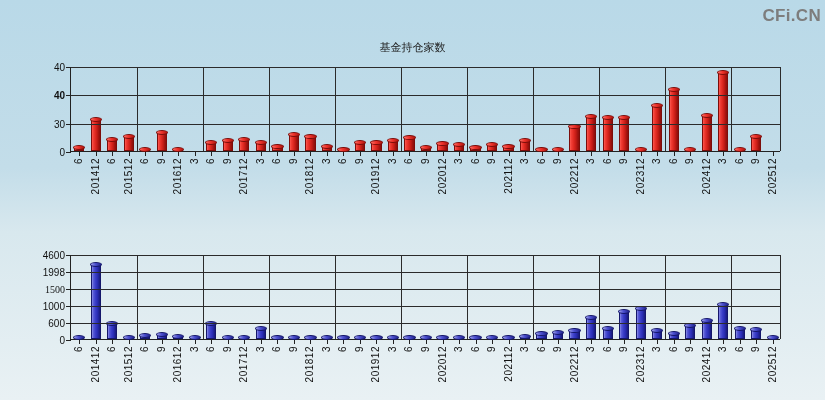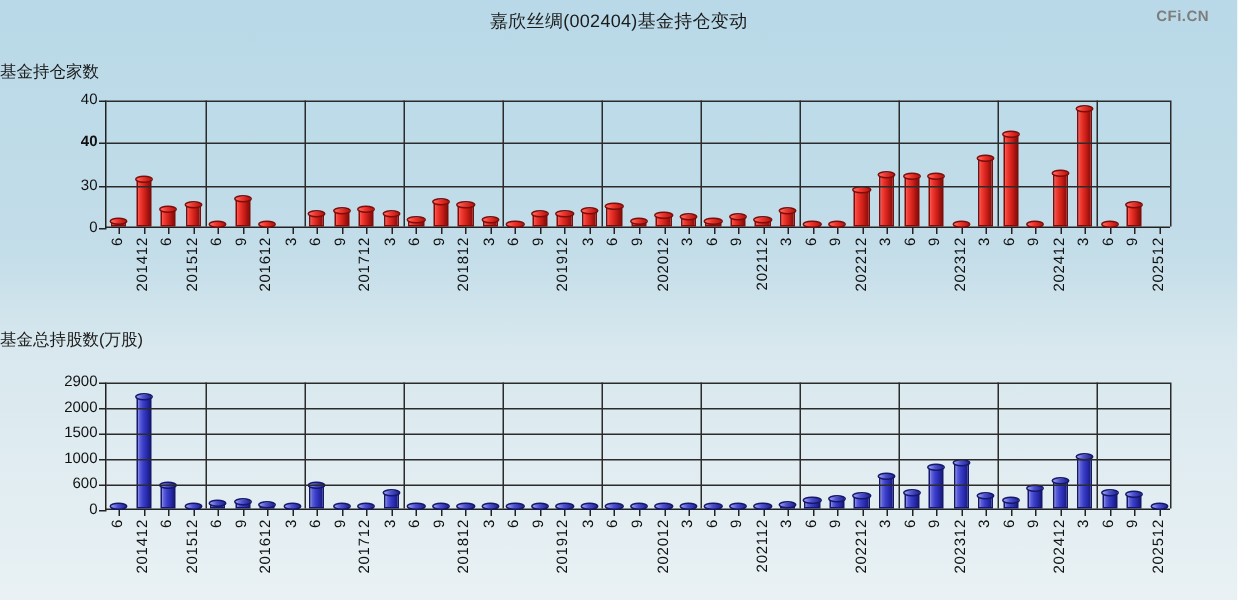--- a/index.html
+++ b/index.html
@@ -15,26 +15,26 @@
     background: linear-gradient(180deg, #b9d9e8 0%, #c3dde9 42%, #d8e8ee 58%, #e9f1f4 100%);
   }
   
   .main-title {
     position: absolute; left: 0; top: 6px; width: 825px;
     text-align: center;
     font-size: 12px; color: #1b1b1b; font-weight: 400;
     letter-spacing: .2px;
   }
   .watermark {
-    position: absolute; right: 19px; top: 6px;
-    font-size: 10px; color: #7d7d7d; font-weight: 700;
+    position: absolute; right: 4px; top: 6px;
+    font-size: 17px; color: #7d7d7d; font-weight: 700;
     letter-spacing: .3px;
   }
   .sub-title {
-    position: absolute; width: 825px; text-align: left;
+    position: absolute; width: 825px; text-align: center;
     font-size: 11px; color: #1b1b1b;
   }
   #sub1 { top: 40px; }
   #sub2 { top: 219px; }
 
   
   .panel { position: absolute; }
   #panel1 { left: 0; top: 58px;  width: 825px; height: 145px; }
   #panel2 { left: 0; top: 236px; width: 825px; height: 150px; }
 
@@ -101,25 +101,23 @@
     white-space: nowrap;
     letter-spacing: .5px;
   }
   .xlabel.short { }
 </style>
 </head>
 <body>
 
 <div id="app">
 
-  <div class="main-title">嘉欣丝绸(002404)基金持仓变动</div>
   <div class="watermark">CFi.CN</div>
 
   <div class="sub-title" id="sub1">基金持仓家数</div>
-  <div class="sub-title" id="sub2">基金总持股数(万股)</div>
 
   <div class="panel" id="panel1">
     <div class="plot" id="plot1">
       <div class="bars" id="bars1">
           <div class="bar red" style="left: 3.13721px; width: 10.2372px; height: 2.83333px;">
             <div class="body"></div>
             <div class="cap"></div>
           </div>
           <div class="bar red" style="left: 19.6488px; width: 10.2372px; height: 31.1667px;">
             <div class="body"></div>
@@ -573,27 +571,27 @@
         </div>
     <div class="ytick" style="top: 85px; left: -46px;">0</div>
         <div class="ytick-mark" style="top: 85px; left: -5px;"></div>
         <div class="gridline-h" style="top: 68px;"></div>
         <div class="ytick" style="top: 68px; left: -46px;">600</div>
         <div class="ytick-mark" style="top: 68px; left: -5px;"></div>
         <div class="gridline-h" style="top: 51px;"></div>
         <div class="ytick" style="top: 51px; left: -46px;">1000</div>
         <div class="ytick-mark" style="top: 51px; left: -5px;"></div>
         <div class="gridline-h" style="top: 34px;"></div>
-        <div class="ytick" style="top: 34px; left: -46px;">1500</div>
+        <div class="ytick" style="top: 34px; left: -46px; font-family: Liberation Serif, serif;">1500</div>
         <div class="ytick-mark" style="top: 34px; left: -5px;"></div>
         <div class="gridline-h" style="top: 17px;"></div>
-        <div class="ytick" style="top: 17px; left: -46px;">2000</div>
+        <div class="ytick" style="top: 17px; left: -46px;">1998</div>
         <div class="ytick-mark" style="top: 17px; left: -5px;"></div>
         <div class="gridline-h" style="top: 0px;"></div>
-        <div class="ytick" style="top: 0px; left: -46px;">2900</div>
+        <div class="ytick" style="top: 0px; left: -46px;">4600</div>
         <div class="ytick-mark" style="top: 0px; left: -5px;"></div>
         <div class="gridline-v" style="left: 66px;"></div>
         <div class="gridline-v" style="left: 132px;"></div>
         <div class="gridline-v" style="left: 198px;"></div>
         <div class="gridline-v" style="left: 264px;"></div>
         <div class="gridline-v" style="left: 330px;"></div>
         <div class="gridline-v" style="left: 396px;"></div>
         <div class="gridline-v" style="left: 462px;"></div>
         <div class="gridline-v" style="left: 528px;"></div>
         <div class="gridline-v" style="left: 594px;"></div>

